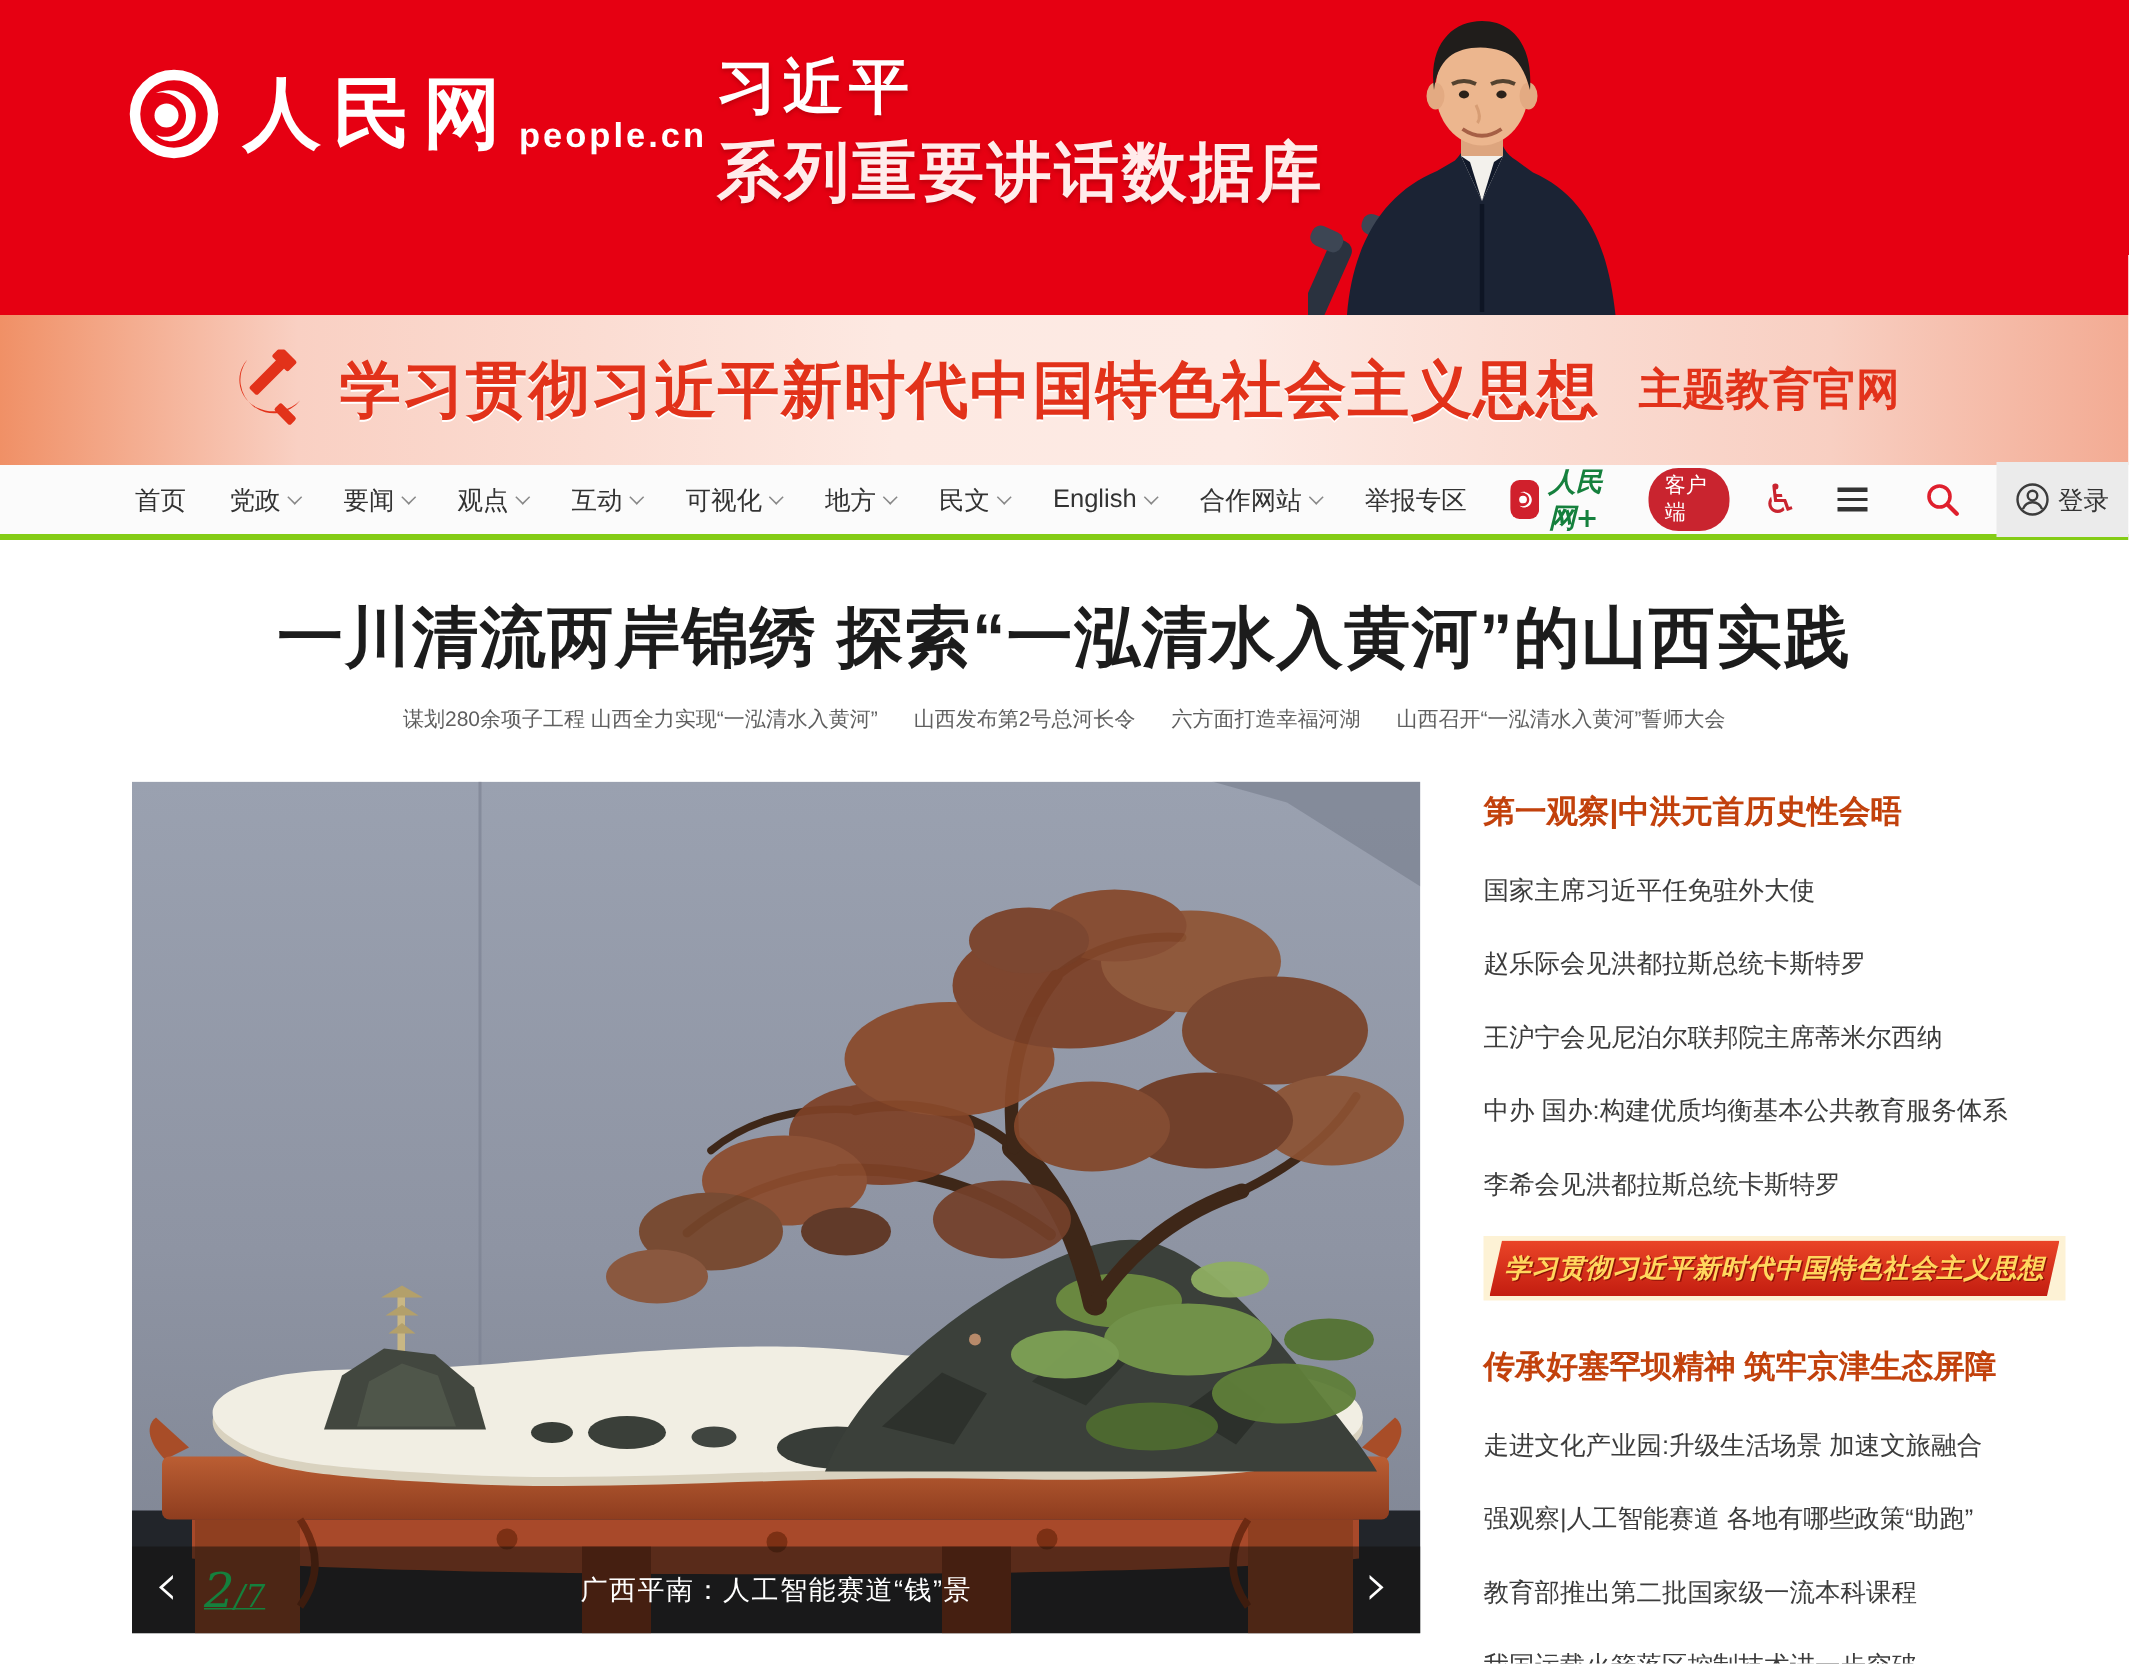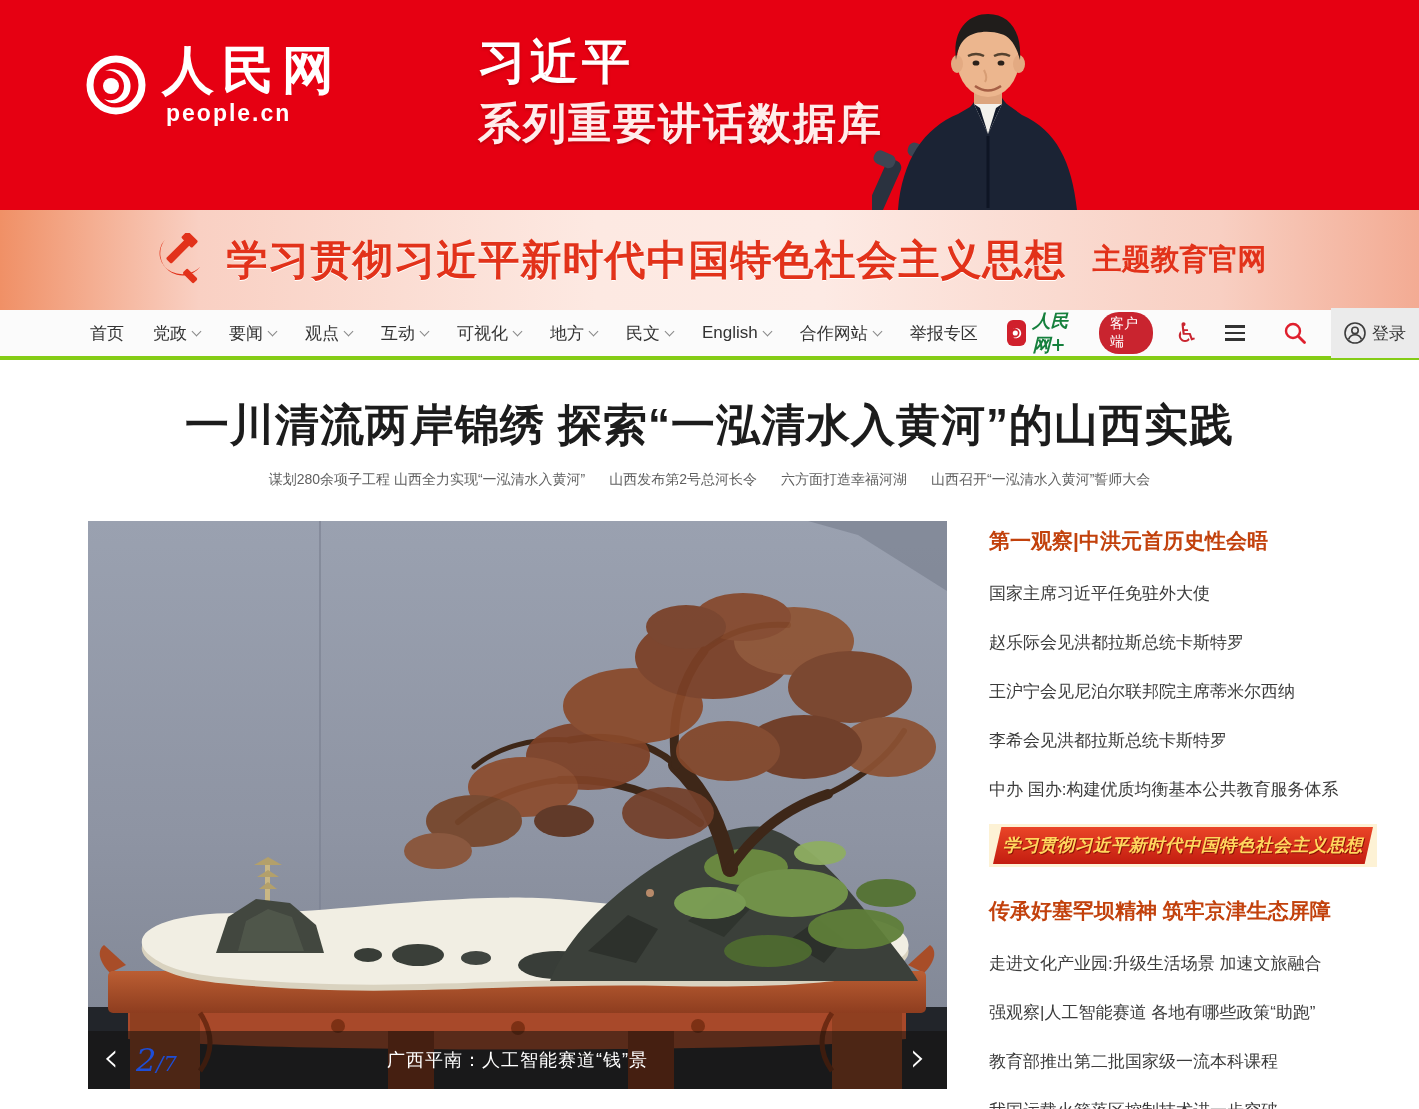--- a/index.html
+++ b/index.html
@@ -5,25 +5,25 @@
   * { box-sizing: border-box; margin: 0; padding: 0; }
   html,body { width:1419px; height:1109px; }
   body {
     font-family: "Liberation Sans", "DejaVu Sans", sans-serif;
     background:#fff; color:#222; overflow:hidden; position:relative;
   }
 
   
   .top-banner { position:relative; height:210px; background:#e60012; overflow:hidden; }
   .logo { position:absolute; left:84px; top:44px; display:flex; align-items:center; gap:14px; cursor:pointer; }
-  .logo-text { display:flex; flex-direction:column; line-height:1; }
+  .logo-text { display:flex; flex-direction:row; line-height:1;align-items:flex-end; }
   .logo-zh { color:#fff; font-size:52px; font-weight:bold; letter-spacing:8px; font-family:"DejaVu Serif", serif; }
   .logo-en { color:#fff; font-size:23px; font-weight:bold; letter-spacing:2px; margin-top:6px; padding-left:4px; }
   .banner-text { position:absolute; left:478px; top:38px; line-height:1; }
-  .banner-title { color:#fff; font-size:48px; font-weight:bold; letter-spacing:4px; text-shadow:0 2px 3px rgba(120,0,0,.35); }
+  .banner-title { color:#fff; font-size:40px; font-weight:bold; letter-spacing:4px; text-shadow:0 2px 3px rgba(120,0,0,.35); }
   .banner-subtitle { color:#ffeceb; font-size:43px; font-weight:bold; letter-spacing:2px; margin-top:16px; text-shadow:0 2px 3px rgba(120,0,0,.35); }
   .xi-portrait { position:absolute; left:872px; bottom:0; width:228px; height:202px; }
 
   
   .sub-banner {
     height:100px; display:flex; align-items:center; justify-content:center; gap:20px;
     background:linear-gradient(90deg,#f09066 0%,#f9d0c3 14%,#fde9e2 42%,#fdeae4 58%,#f8cfc2 86%,#f3ab93 100%);
     cursor:pointer;
   }
   .emblem { width:54px; height:54px; flex:0 0 auto; }
@@ -57,21 +57,21 @@
 
   
   .main { display:flex; padding-left:88px; margin-top:32px; }
   .carousel { position:relative; width:859px; height:568px; flex:0 0 auto; overflow:hidden; cursor:pointer; }
   .carousel svg.scene { display:block; width:859px; height:568px; }
   .car-overlay { position:absolute; left:0; right:0; bottom:0; height:58px;
     background:rgba(18,15,12,.52); display:flex; align-items:center; color:#fff; }
   .car-arrow { font-size:40px; line-height:1; padding:0 0 6px 0; width:46px; text-align:center; cursor:pointer;
     font-family:"DejaVu Sans", sans-serif; font-weight:200; }
   .car-arrow.next { position:absolute; right:6px; }
-  .car-counter { font-family:"DejaVu Serif", serif; color:#1d4ed8; margin-left:2px; }
+  .car-counter { font-family:"DejaVu Serif", serif; color:#15803d; margin-left:2px;text-decoration:underline; }
   .car-counter .cur { font-size:32px; font-style:italic; }
   .car-counter .rest { font-size:21px; font-style:italic; }
   .car-caption { position:absolute; left:50%; transform:translateX(-50%); font-size:18px; letter-spacing:1px; white-space:nowrap; }
 
   
   .right-col { width:388px; margin-left:42px; }
   .news-head { font-size:21px; font-weight:bold; color:#c2410c; margin:6px 0 14px; cursor:pointer; white-space:nowrap; }
   .news-list { list-style:none; }
   .news-list li { font-size:17px; color:#3c3c3c; padding:13px 0; cursor:pointer; white-space:nowrap; }
   .ribbon { margin:10px 0 6px; background:#fdf2d5; padding:3px 4px; cursor:pointer; }
@@ -354,22 +354,22 @@
       <span class="car-arrow next">›</span>
     </div>
   </div>
 
   <div class="right-col">
     <div class="news-head">第一观察|中洪元首历史性会晤</div>
     <ul class="news-list">
       <li>国家主席习近平任免驻外大使</li>
       <li>赵乐际会见洪都拉斯总统卡斯特罗</li>
       <li>王沪宁会见尼泊尔联邦院主席蒂米尔西纳</li>
+      <li>中办 国办:构建优质均衡基本公共教育服务体系</li>
       <li>李希会见洪都拉斯总统卡斯特罗</li>
-      <li>中办 国办:构建优质均衡基本公共教育服务体系</li>
     </ul>
 
     <div class="ribbon">
       <div class="ribbon-red"><span>学习贯彻习近平新时代中国特色社会主义思想</span></div>
     </div>
 
     <div class="news-head second">传承好塞罕坝精神 筑牢京津生态屏障</div>
     <ul class="news-list">
       <li>走进文化产业园:升级生活场景 加速文旅融合</li>
       <li>强观察|人工智能赛道 各地有哪些政策“助跑”</li>

